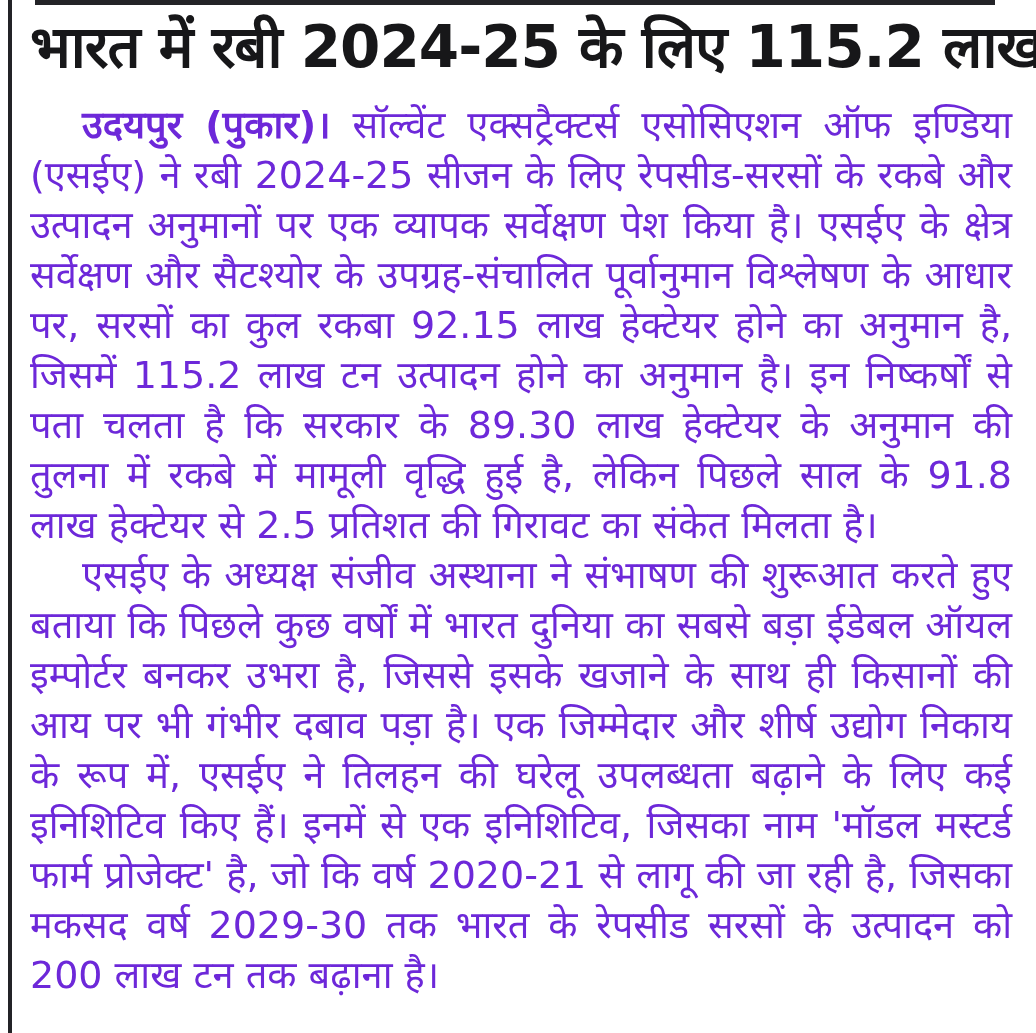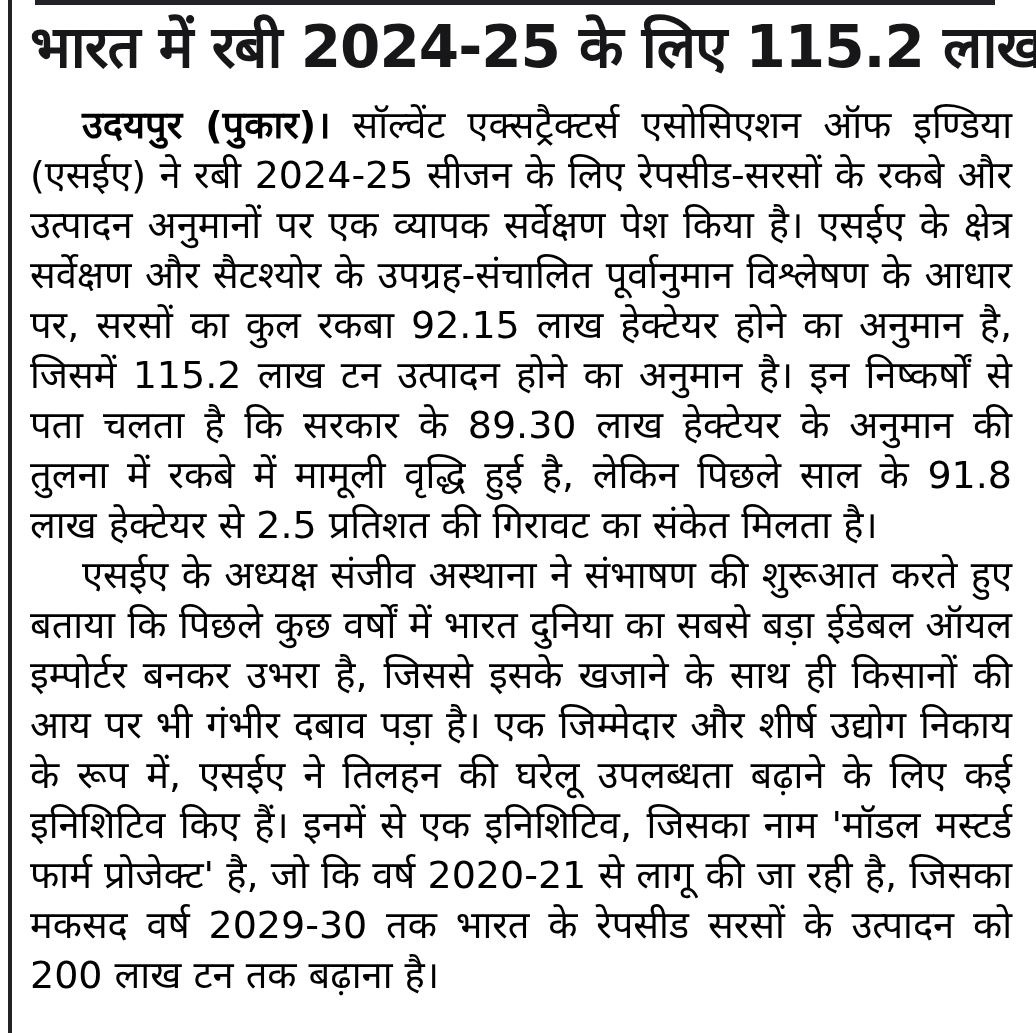--- a/index.html
+++ b/index.html
@@ -53,21 +53,21 @@
   .hl-line {
     display: block;
     white-space: nowrap;
   }
   .body-para {
     margin: 0;
     font-size: 38px;
     line-height: 50px;
     text-align: justify;
     text-indent: 52px;
-    color: #000000;
+    color: #6d28d9;
   }
   .lead {
     font-weight: bold;
   }
 </style>
 </head>
 <body>
 
 <div class="page">
   <div class="left-rule"></div>

